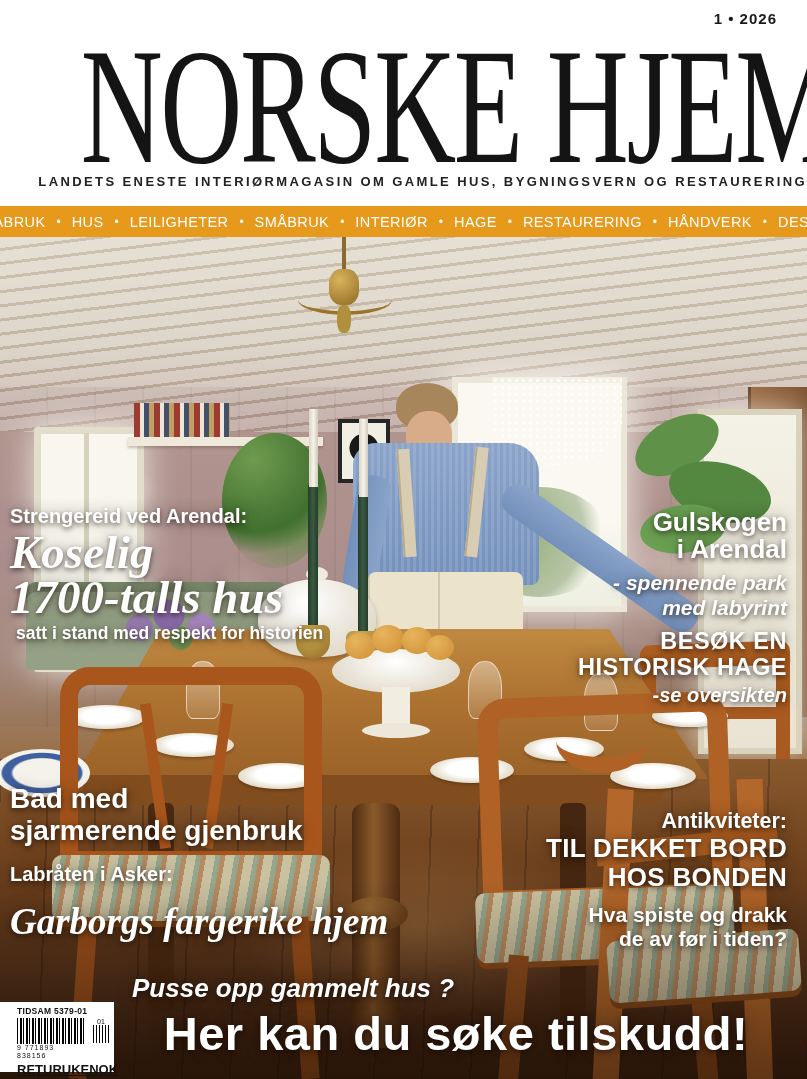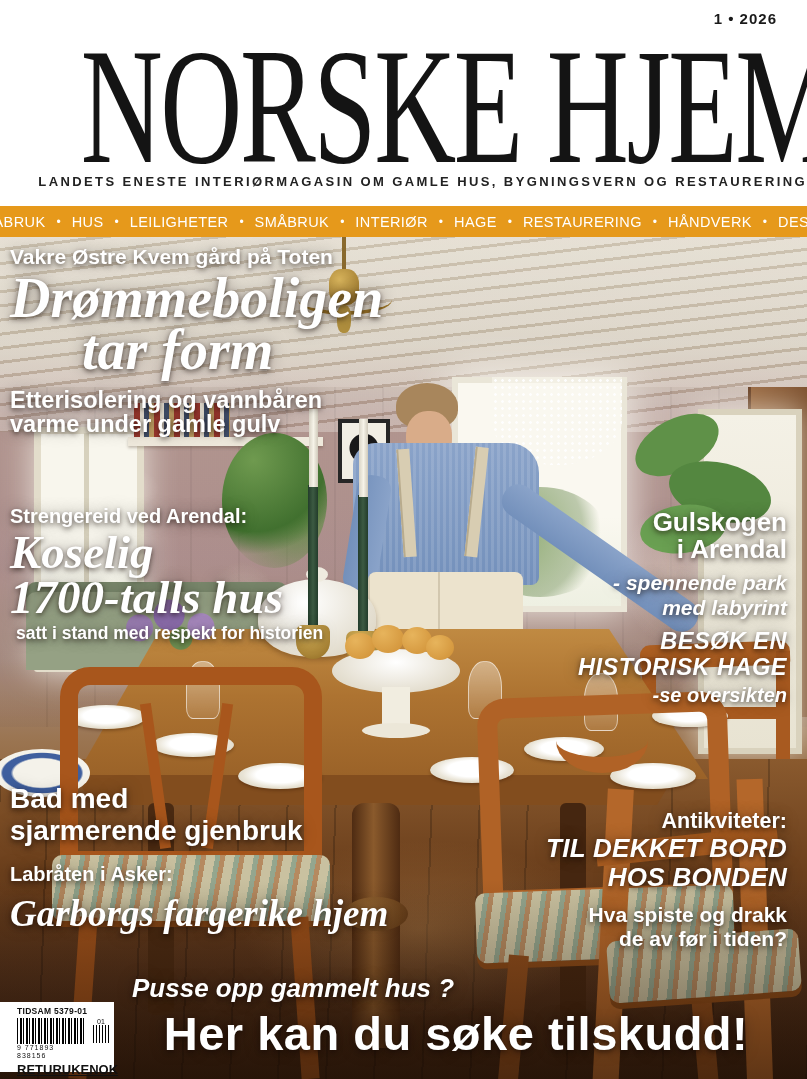--- a/index.html
+++ b/index.html
@@ -170,21 +170,21 @@
   .lilac { left:116px; top:356px; width:118px; height:58px;
     background:radial-gradient(circle at 20% 60%, #9d7fb5 13px, transparent 14px),
                radial-gradient(circle at 45% 38%, #8f6fae 15px, transparent 16px),
                radial-gradient(circle at 72% 58%, #a98bc0 13px, transparent 14px),
                radial-gradient(circle at 55% 78%, #6f8f52 11px, transparent 12px); }
 
   
   .ov { position:absolute; color:#fff; text-shadow:0 2px 5px rgba(20,10,5,.6), 0 0 16px rgba(20,10,5,.35); }
   .k   { font-weight:bold; }
   .serif-t { font-family:"Liberation Serif", serif; font-style:italic; font-weight:bold; }
-  .caps { text-transform:uppercase;font-style:italic; }
+  .caps { text-transform:uppercase; }
 
   .f-main { left:10px; top:8px; }
   .f-main .k { font-size:21px; }
   .f-main .t1 { font-size:56px; line-height:.92; margin-top:4px; }
   .f-main .t2 { font-size:56px; line-height:.92; padding-left:72px; }
   .f-main .d  { font-size:23.5px; font-weight:bold; line-height:1.04; margin-top:12px; }
 
   .badge { left:624px; top:8px; width:156px; height:156px; border-radius:50%;
     background:radial-gradient(circle at 35% 28%, #f2b133, #e1930d 75%);
     border:3px solid #f9efd7; box-shadow:0 4px 10px rgba(60,30,0,.35);
@@ -207,21 +207,21 @@
   .f-gulskogen .s { font-size:21px; font-weight:bold; font-style:italic; line-height:1.2; margin-top:8px; }
   .f-hage { top:392px; }
   .f-hage .t { font-size:23.5px; font-weight:bold; line-height:1.1; letter-spacing:.5px; }
   .f-hage .s { font-size:20px; font-weight:bold; font-style:italic; margin-top:3px; }
 
   .f-bad { left:10px; top:546px; }
   .f-bad .t { font-size:28px; font-weight:bold; line-height:1.16; }
 
   .f-garborg { left:10px; top:626px; }
   .f-garborg .k { font-size:20px; }
-  .f-garborg .t { font-size:37px; margin-top:6px;font-style:italic; }
+  .f-garborg .t { font-size:37px; margin-top:14px;font-style:italic; }
 
   .f-antik { top:572px; }
   .f-antik .k { font-size:21.5px; font-weight:bold; }
   .f-antik .t { font-size:26px; font-weight:bold; line-height:1.1; letter-spacing:.3px; }
   .f-antik .s { font-size:21px; font-weight:bold; line-height:1.15; margin-top:12px; }
 
   .f-tilskudd { left:118px; top:736px; width:676px; }
   .f-tilskudd .k { font-size:26px; font-weight:bold; font-style:italic; margin-left:14px; }
   .f-tilskudd .t { font-size:47px; font-weight:bold; text-align:center; margin-top:2px; letter-spacing:.5px; }
 
@@ -358,27 +358,20 @@
     <div class="shape chC-splat"></div>
     <div class="shape chC-seat seat-str"></div>
     <div class="shape chC-leg1"></div>
     <div class="shape chC-leg2"></div>
     <div class="shape chE-st1"></div>
     <div class="shape chE-st2"></div>
     <div class="shape chE-rail"></div>
     <div class="shape chE-seat seat-str"></div>
     <div class="shape vignette"></div>
 
-    <div class="ov f-main">
-      <div class="k">Vakre Østre Kvem gård på Toten</div>
-      <div class="serif-t t1">Drømmeboligen</div>
-      <div class="serif-t t2">tar form</div>
-      <div class="d">Etterisolering og vannbåren</div>
-      <div class="d" style="margin-top:0;">varme under gamle gulv</div>
-    </div>
 
 
     <div class="ov f-arendal">
       <div class="k">Strengereid ved Arendal:</div>
       <div class="serif-t t1">Koselig</div>
       <div class="serif-t t2">1700-talls hus</div>
       <div class="d">satt i stand med respekt for historien</div>
     </div>
 
     <div class="ov f-right f-gulskogen">

